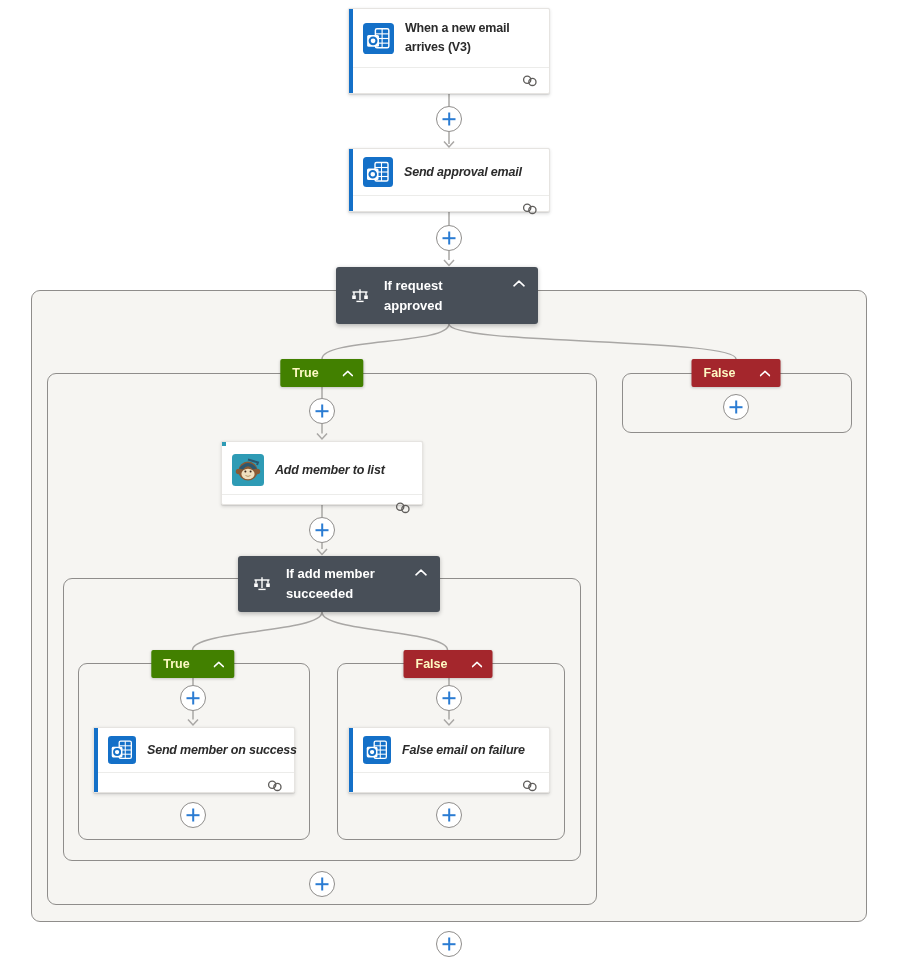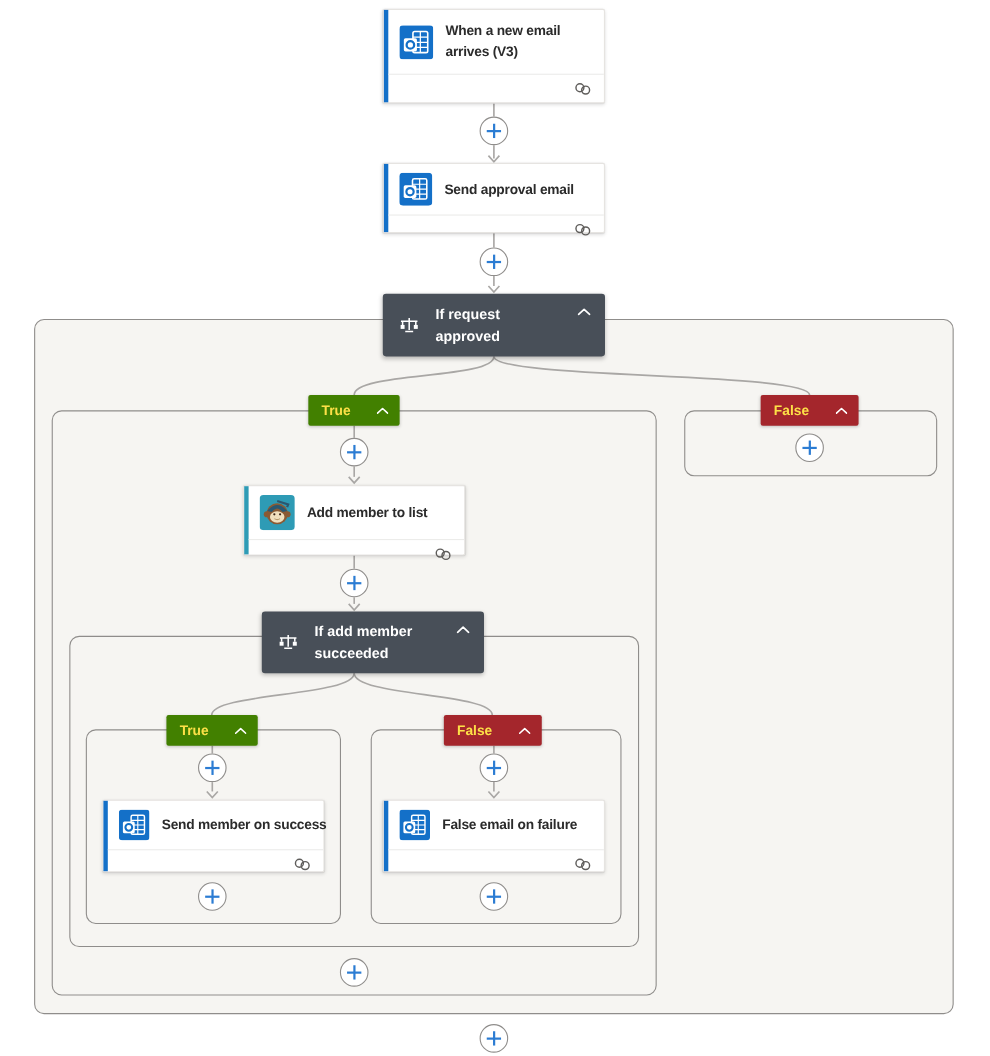--- a/index.html
+++ b/index.html
@@ -21,31 +21,31 @@
     border:1.5px solid var(--container-border);border-radius:9px;}
 
   .card{position:absolute;width:202px;background:#fff;border:1px solid #e6e4e1;border-radius:2px;
     box-shadow:0 1.2px 3.6px rgba(0,0,0,.12),0 .3px .9px rgba(0,0,0,.08);display:flex;z-index:6;cursor:pointer;}
   .accent{width:4px;flex:0 0 4px;}
   .card-body{flex:1;display:flex;flex-direction:column;min-width:0;}
   .card-header{flex:1;display:flex;align-items:center;padding:8px 6px 8px 10px;}
   .nicon{flex:0 0 auto;display:block;}
   .card-title{margin-left:11px;font-size:12.5px;font-weight:700;color:#2b2b2b;
     letter-spacing:-.2px;line-height:19px;}
-  .oneline .card-title{white-space:nowrap;}
+  .oneline .card-title{white-space:nowrap;font-style:italic;}
   .card-footer{position:relative;height:26px;flex:0 0 26px;border-top:1px solid #ececea;}
   .link-ic{position:absolute;right:10px;top:6px;}
 
   .cond{position:absolute;width:202px;background:var(--condition-bg);border-radius:3px;color:#fff;
     box-shadow:0 1.5px 4px rgba(0,0,0,.25);display:flex;align-items:center;
     padding-left:15px;z-index:6;cursor:pointer;}
   .cond-title{margin-left:15px;font-size:13px;font-weight:700;line-height:20px;width:118px;}
   .cond-chevron{position:absolute;top:13px;right:13px;color:#fff;cursor:pointer;}
 
-  .badge{position:absolute;height:28px;border-radius:2px;color:#fde047;display:flex;align-items:center;
+  .badge{position:absolute;height:28px;border-radius:2px;color:#fef9c3;display:flex;align-items:center;
     padding:0 10px 0 12px;font-size:12.5px;font-weight:700;z-index:6;cursor:pointer;
     box-shadow:0 1px 3px rgba(0,0,0,.2);transform:translateX(-50%);gap:16px;}
   .badge .bchev{margin-left:8px;color:#fff;display:block;}
   .badge.true{background:var(--true-badge-bg);}
   .badge.false{background:var(--false-badge-bg);}
 
   .plus{position:absolute;width:26px;height:26px;border:1px solid #8f8d8b;border-radius:50%;
     background:#fff;z-index:6;cursor:pointer;}
   .plus::before{content:"";position:absolute;left:50%;top:50%;width:13px;height:1.6px;
     background:var(--plus-glyph);transform:translate(-50%,-50%);}
@@ -171,21 +171,21 @@
       <div class="card-footer">
         <svg class="link-ic" width="18" height="14">
             <use href="#sym-link"></use>
           </svg>
       </div>
     </div>
   </div>
 
   <div class="plus" style="left:436px;top:225px;"></div>
 
-  <div class="cond" style="left:348px;top:267px;height:57px;">
+  <div class="cond" style="left:336px;top:267px;height:57px;">
     <svg width="18" height="18">
         <use href="#sym-condition"></use>
       </svg>
     <span class="cond-title">If request approved</span>
     <svg class="cond-chevron" width="12" height="7">
         <use href="#sym-chevron-up"></use>
       </svg>
   </div>
 
   <div class="badge true" style="left:322px;top:359px;">
@@ -197,21 +197,21 @@
   <div class="badge false" style="left:736px;top:359px;">
     <span>False</span>
     <svg class="bchev" width="11" height="7">
         <use href="#sym-chevron-up"></use>
       </svg>
   </div>
 
   <div class="plus" style="left:309px;top:398px;"></div>
   <div class="plus" style="left:723px;top:394px;"></div>
 
-  <div class="card oneline" style="left:221px;top:441px;height:64px;">
+  <div class="card oneline" style="left:221px;top:441px;height:64px;flex-direction:column;">
     <div class="accent" style="background:var(--mailchimp-accent);"></div>
     <div class="card-body">
       <div class="card-header">
         <svg class="nicon" width="32" height="32">
             <use href="#sym-mailchimp"></use>
           </svg>
         <span class="card-title">Add member to list</span>
       </div>
       <div class="card-footer">
         <svg class="link-ic" width="18" height="14">

